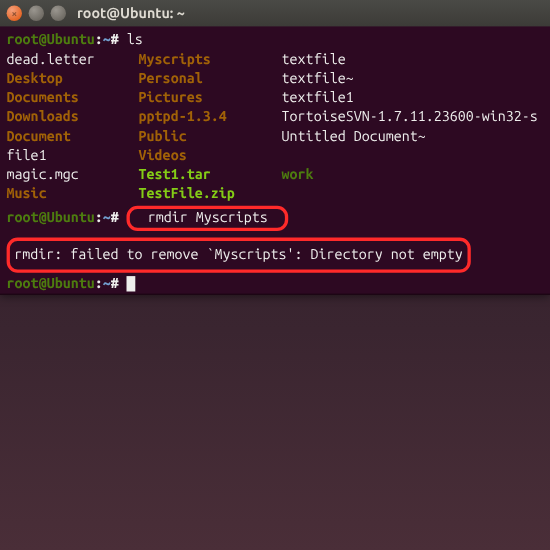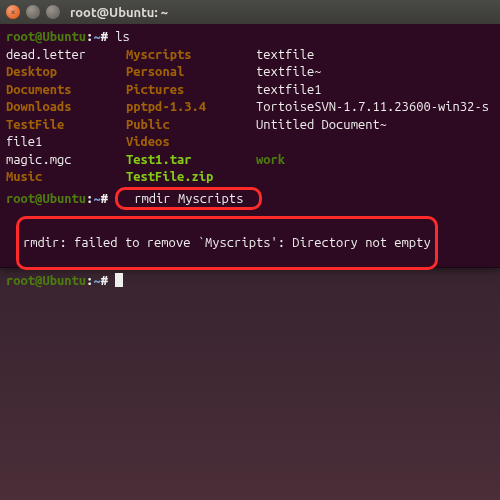--- a/index.html
+++ b/index.html
@@ -80,22 +80,22 @@
     .hl-box {
       border: 3px solid #ff2a2a;
       border-radius: 10px;
       display: inline-block;
       padding: 0 16px;
       margin-top: 1px;
     }
     .hl-box-full {
       border: 3px solid #ff2a2a;
       border-radius: 10px;
-      padding: 15px 4px;
-      margin: 2px 10px;
+      padding: 4px 4px;
+      margin: 2px 0;
       display: inline-block;
     }
     .cursor {
       display: inline-block;
       width: 8px;
       height: 14px;
       background: #eeeeec;
       vertical-align: text-bottom;
     }
     .line { white-space: pre; }
@@ -132,21 +132,21 @@
           <span class="col1"><span class="dir">Documents</span></span>
           <span class="col2"><span class="dir">Pictures</span></span>
           <span class="col3"><span class="plain">textfile1</span></span>
         </div>
         <div class="ls-row">
           <span class="col1"><span class="dir">Downloads</span></span>
           <span class="col2"><span class="dir">pptpd-1.3.4</span></span>
           <span class="col3"><span class="plain">TortoiseSVN-1.7.11.23600-win32-s</span></span>
         </div>
         <div class="ls-row">
-          <span class="col1"><span class="dir">TestFile</span></span>
+          <span class="col1"><span class="dir">Document</span></span>
           <span class="col2"><span class="dir">Public</span></span>
           <span class="col3"><span class="plain">Untitled Document~</span></span>
         </div>
         <div class="ls-row">
           <span class="col1"><span class="plain">file1</span></span>
           <span class="col3"><span class="dir">Videos</span></span>
         </div>
         <div class="ls-row">
           <span class="col1"><span class="plain">magic.mgc</span></span>
           <span class="col2"><span class="tar">Test1.tar</span></span>

